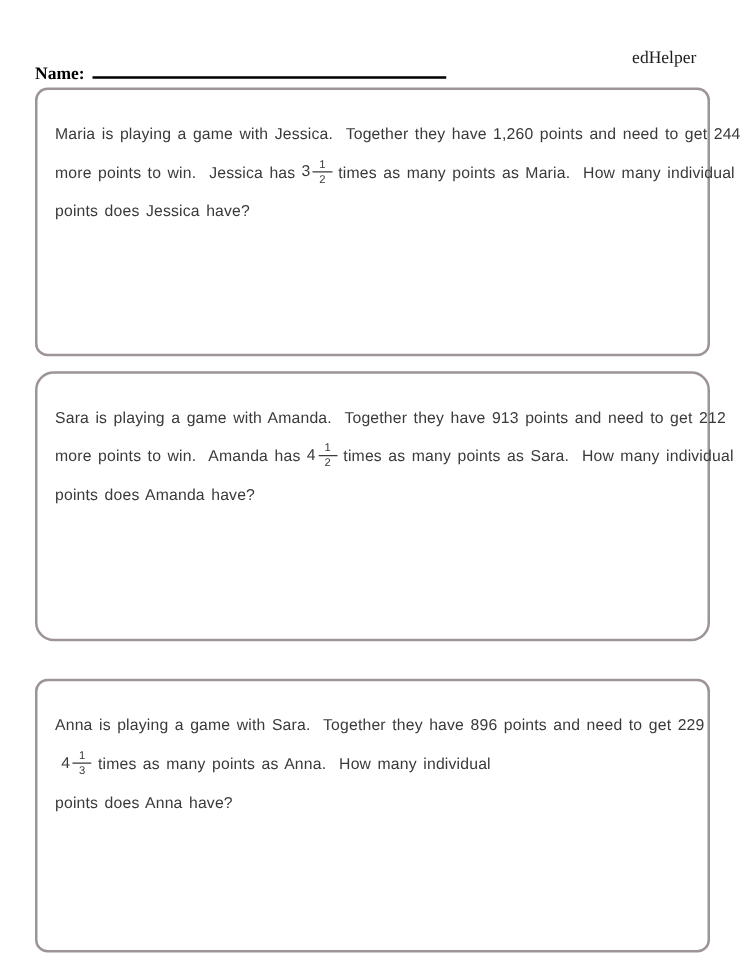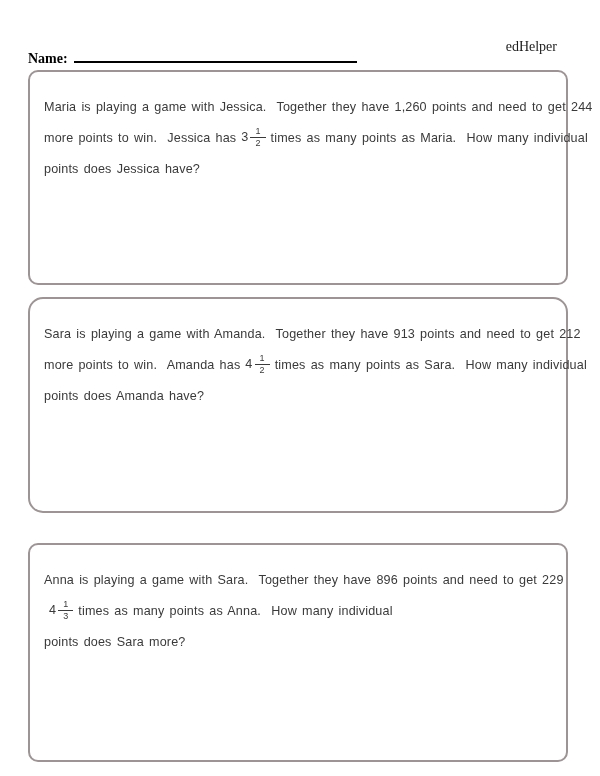--- a/index.html
+++ b/index.html
@@ -117,16 +117,16 @@
 
   <div class="problem-box box-2">
     <div class="pline">Sara is playing a game with Amanda.  Together they have 913 points and need to get 212</div>
     <div class="pline"><span>more points to win.  Amanda has</span><span class="mixed"><span class="whole">4</span><span class="frac"><span class="frac-num">1</span><span class="frac-den">2</span></span></span><span>times as many points as Sara.  How many individual</span></div>
     <div class="pline">points does Amanda have?</div>
   </div>
 
   <div class="problem-box box-3">
     <div class="pline">Anna is playing a game with Sara.  Together they have 896 points and need to get 229</div>
     <div class="pline"><span class="mixed"><span class="whole">4</span><span class="frac"><span class="frac-num">1</span><span class="frac-den">3</span></span></span><span>times as many points as Anna.  How many individual</span></div>
-    <div class="pline">points does Sara more?</div>
+    <div class="pline">points does Anna have?</div>
   </div>
 
 </div>
 
 </body></html>

